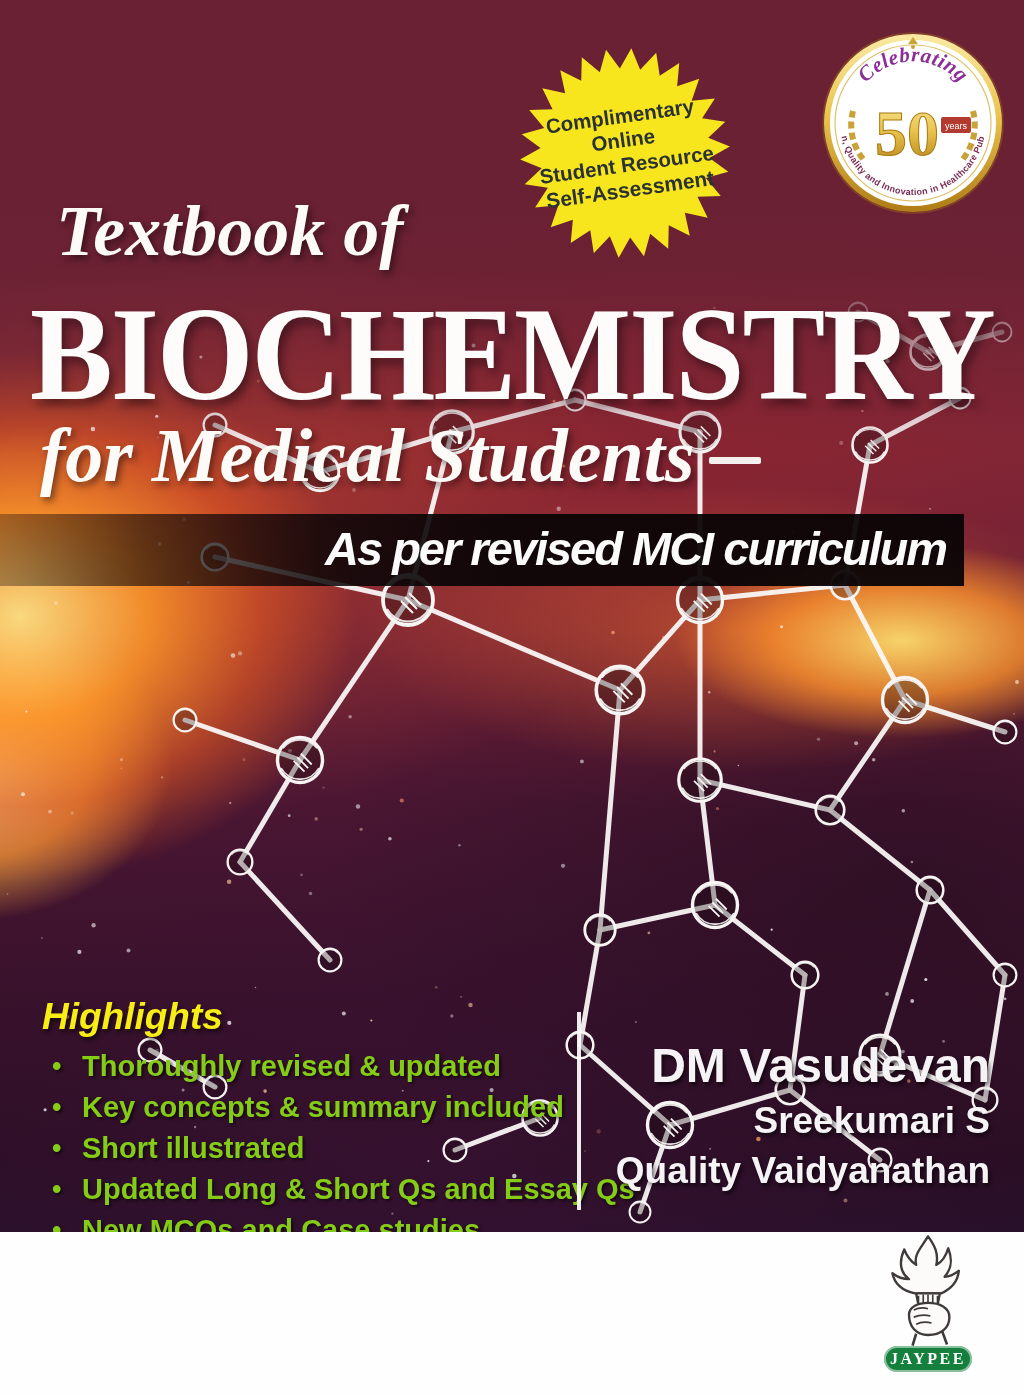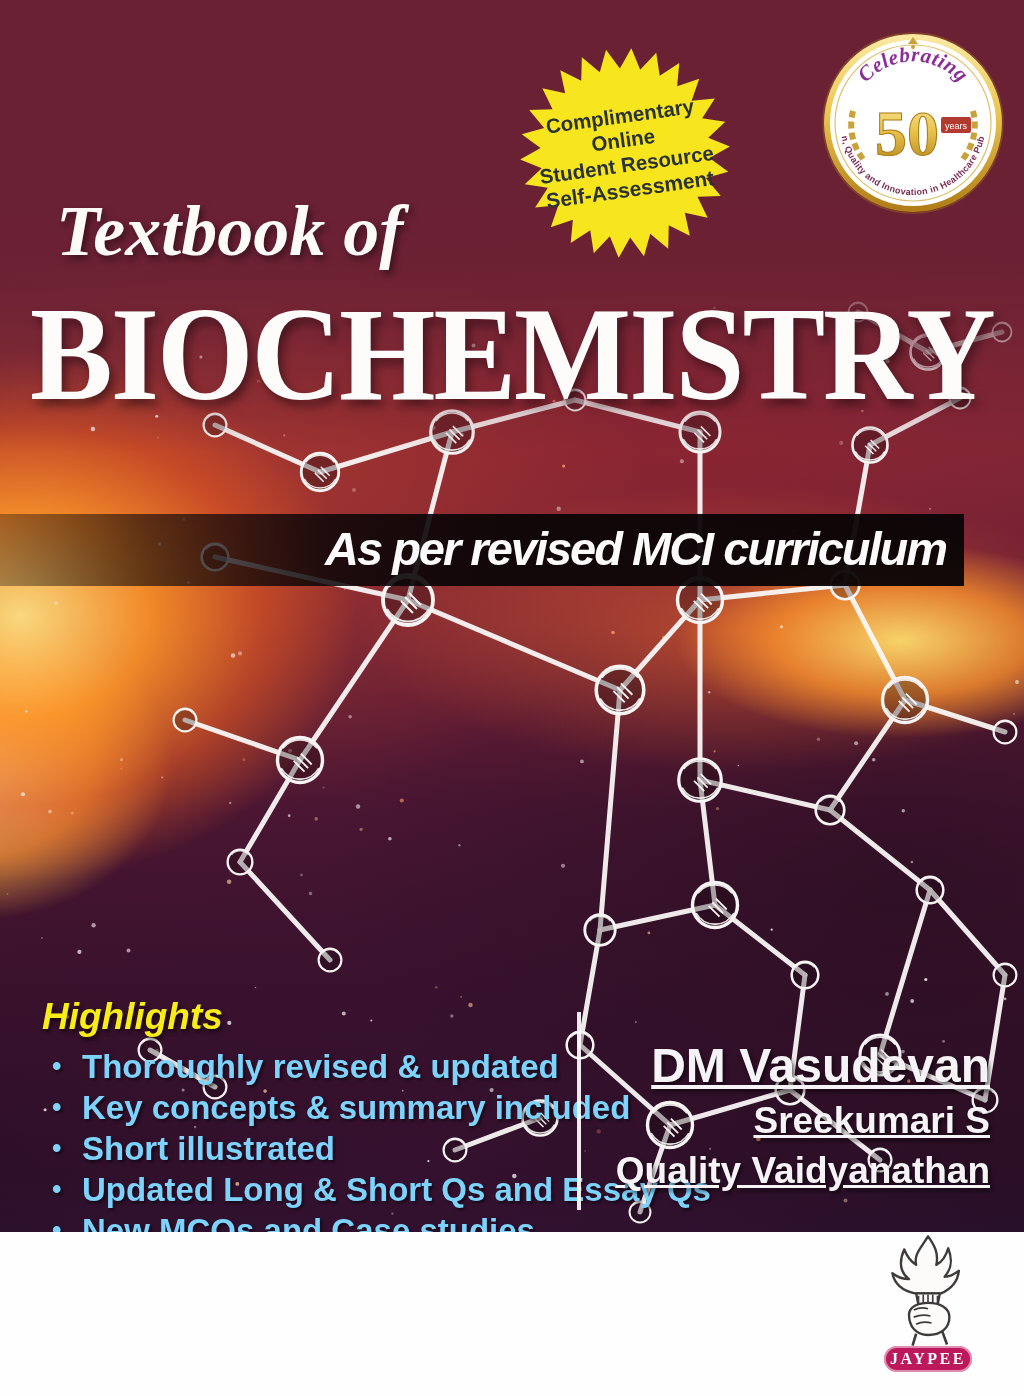--- a/index.html
+++ b/index.html
@@ -46,49 +46,49 @@
     font-family:"Liberation Serif",serif;font-style:italic;font-weight:700;font-size:76px;
     color:#fdfbf7;text-shadow:3px 4px 7px rgba(20,5,10,.5);}
   .sub-dash{display:inline-block;width:52px;height:7px;background:#f3f0ee;margin-left:14px;
     margin-top:10px;border-radius:2px;}
 
   
   .highlights{position:absolute;left:42px;top:996px;z-index:5;}
   .highlights-heading{font-size:37px;font-style:italic;font-weight:700;color:#f8ee16;
     text-shadow:2px 3px 4px rgba(0,0,0,.6);}
   .highlight-list{list-style:none;margin:8px 0 0 0;padding:0;}
-  .highlight-list li{position:relative;padding-left:40px;font-size:33px;font-weight:700;
-    color:#7dd3fc;line-height:41px;text-shadow:2px 2px 3px rgba(0,0,0,.55);white-space:nowrap;}
+  .highlight-list li{position:relative;padding-left:40px;font-size:29px;font-weight:700;
+    color:#84cc16;line-height:41px;text-shadow:2px 2px 3px rgba(0,0,0,.55);white-space:nowrap;}
   .highlight-list li::before{content:"\2022";position:absolute;left:10px;top:0;font-size:27px;}
 
   
   .authors-divider{position:absolute;left:577px;top:1012px;width:4px;height:198px;z-index:5;
     background:rgba(255,255,255,.92);}
   .authors{position:absolute;right:34px;top:1040px;z-index:5;text-align:right;color:#f6f3f6;
-    font-weight:700;text-shadow:2px 3px 4px rgba(0,0,0,.6);text-decoration:underline;}
+    font-weight:700;text-shadow:2px 3px 4px rgba(0,0,0,.6);}
   .author-primary{font-size:48px;line-height:1.08;white-space:nowrap;}
   .author-secondary{font-size:37px;line-height:1.1;margin-top:9px;white-space:nowrap;}
 
   
   .badge{position:absolute;left:518px;top:46px;width:214px;height:214px;z-index:6;}
   .badge svg{position:absolute;left:0;top:0;}
   .badge-text{position:absolute;left:0;top:0;width:214px;height:214px;display:flex;
     flex-direction:column;align-items:center;justify-content:center;transform:rotate(-8deg);
     color:#2b3233;text-align:center;line-height:1.2;}
   .badge-line{font-size:20.5px;font-weight:600;}
   .badge-line-bold{font-size:21px;font-weight:800;}
 
   
   .seal{position:absolute;left:820px;top:30px;width:186px;height:186px;z-index:6;}
 
   
   .footer{position:absolute;left:0;top:1232px;width:1024px;height:164px;background:#fefefe;}
   .torch{position:absolute;left:868px;top:1234px;}
   .publisher-pill{position:absolute;left:884px;top:1346px;width:88px;height:26px;
-    border-radius:13px;background:#be185d;box-shadow:inset 0 0 0 2px rgba(255,255,255,.5);
+    border-radius:13px;background:#15803d;box-shadow:inset 0 0 0 2px rgba(255,255,255,.5);
     display:flex;align-items:center;justify-content:center;font-family:"Liberation Serif",serif;
     font-size:16px;font-weight:700;letter-spacing:2.5px;color:#fff;}
 </style>
 </head>
 <body>
 
 <div class="cover">
   <div class="bg-nebula"></div>
 
   <svg class="molecules" width="1024" height="1232" viewBox="0 0 1024 1232">
@@ -314,20 +314,24 @@
   </svg>
 
   <div class="maroon-fade"></div>
 
   <div class="band">
     <div class="band-text">As per revised MCI curriculum</div>
   </div>
 
   <div class="title-pre">Textbook of</div>
   <div class="title-main">BIOCHEMISTRY</div>
+  <div class="title-sub">
+    <span>for Medical Students</span>
+    <span class="sub-dash"></span>
+  </div>
 
   <div class="highlights">
     <div class="highlights-heading">Highlights</div>
     <ul class="highlight-list">
       <li>Thoroughly revised &amp; updated</li>
       <li>Key concepts &amp; summary included</li>
       <li>Short illustrated</li>
       <li>Updated Long &amp; Short Qs and Essay Qs</li>
       <li>New MCQs and Case studies</li>
     </ul>

